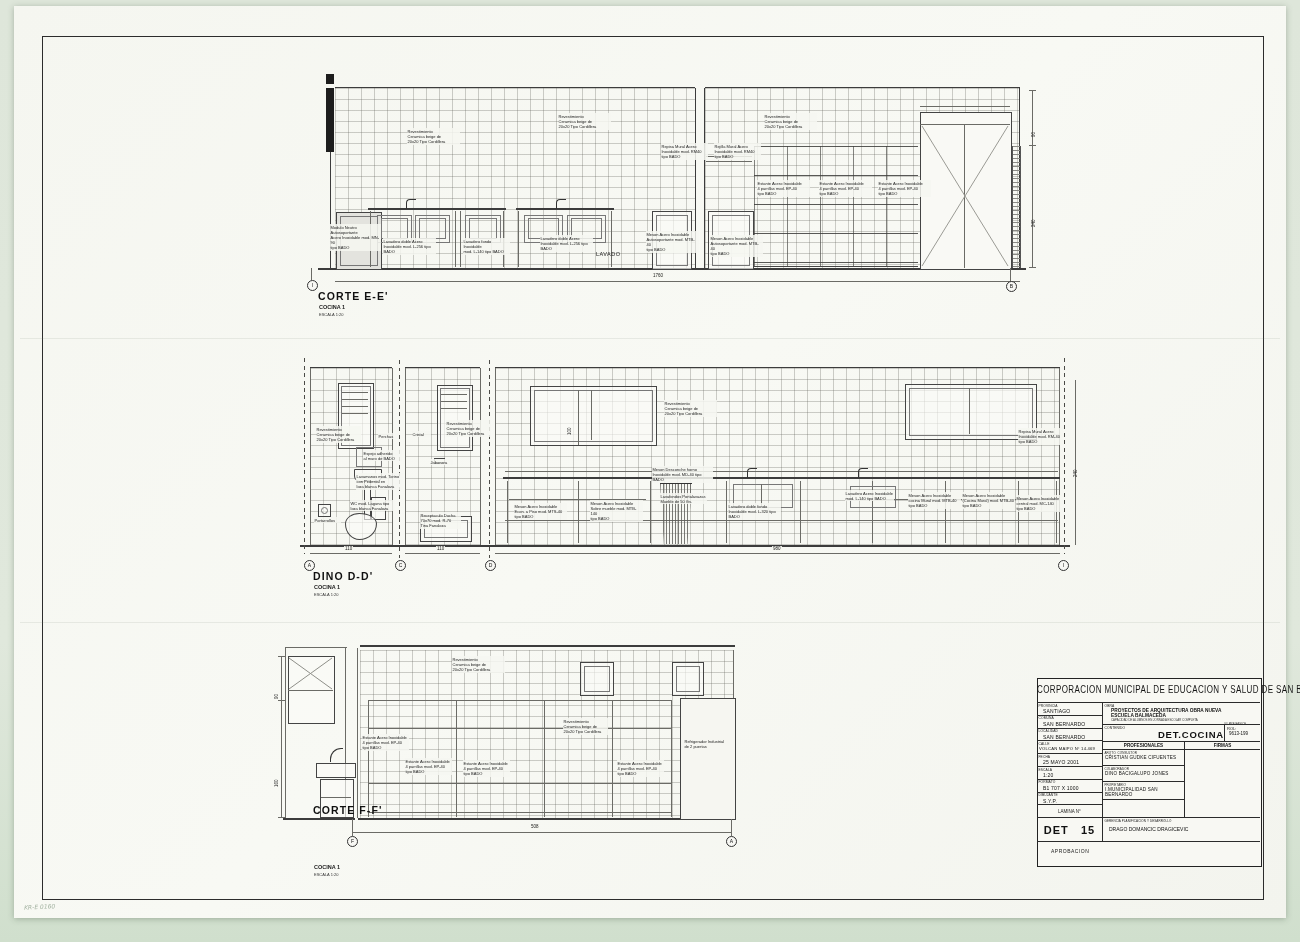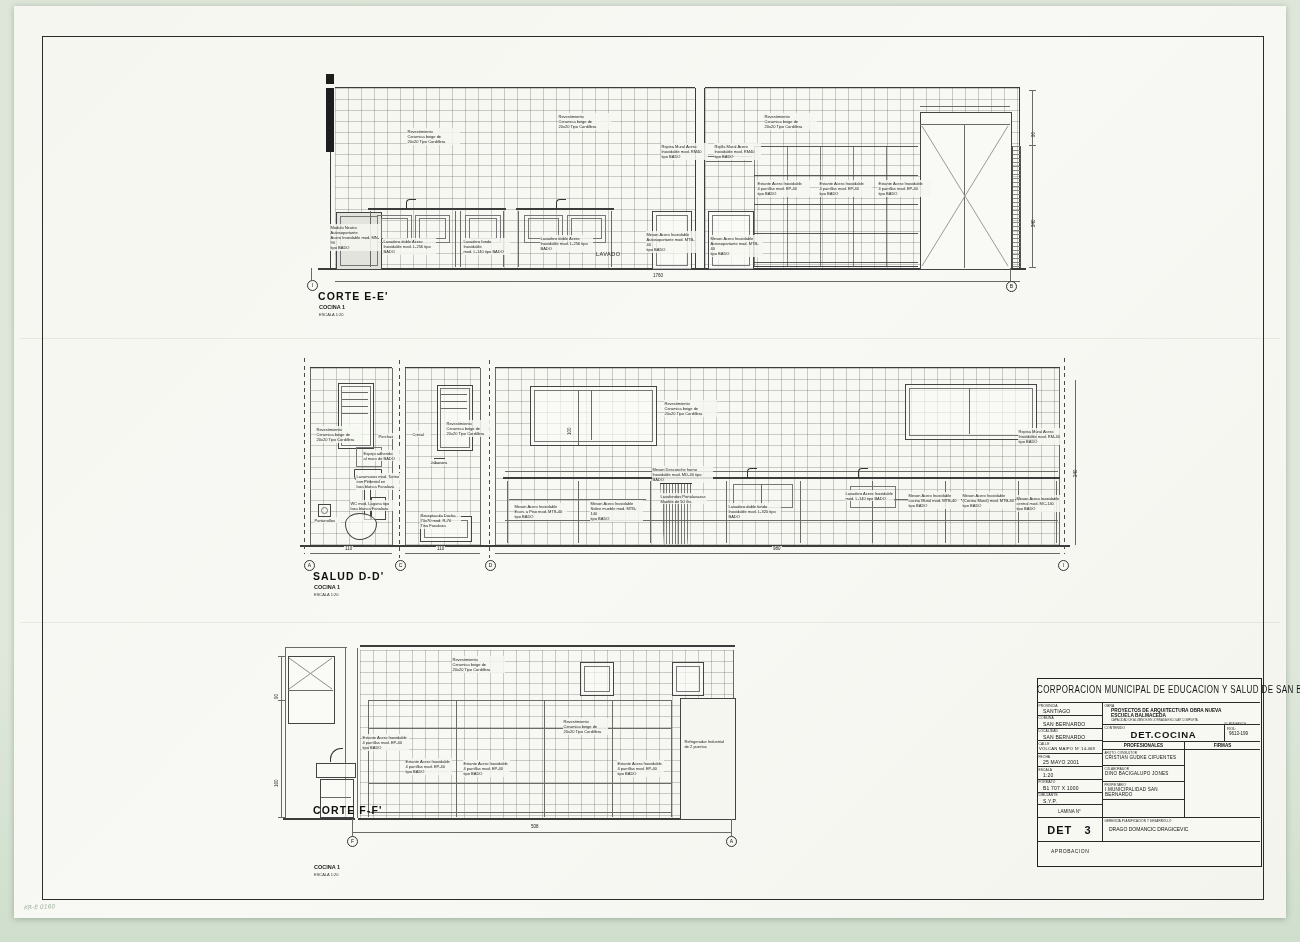--- a/index.html
+++ b/index.html
@@ -250,21 +250,21 @@
   <div class="dim" style="left:772px;top:546px">980</div>
   <div class="ln thin" style="left:1075px;top:380px;width:.8px;height:165px"></div>
   <div class="vwrap" style="left:1078px;top:462px"><span class="vdim">240</span></div>
   <div class="ln thin" style="left:578px;top:390px;width:.8px;height:55px"></div>
   <div class="vwrap" style="left:572px;top:420px"><span class="vdim">100</span></div>
   <div class="bub" style="left:304px;top:560px">A</div>
   <div class="bub" style="left:395px;top:560px">C</div>
   <div class="bub" style="left:485px;top:560px">D</div>
   <div class="bub" style="left:1058px;top:560px">I</div>
 
-  <div class="stitle" style="left:313px;top:570px">SALUD D-D'</div>
+  <div class="stitle" style="left:313px;top:570px">DINO D-D'</div>
   <div class="ssub" style="left:314px;top:584px">COCINA 1</div>
   <div class="sscale" style="left:314px;top:592px">ESCALA 1:20</div>
   <div class="lbl" style="left:316px;top:426px;width:44px">Revestimiento
 Ceramica beige de
 20x20 Tipo Cordillera</div>
   <div class="lbl" style="left:446px;top:420px;width:44px">Revestimiento
 Ceramica beige de
 20x20 Tipo Cordillera</div>
   <div class="lbl" style="left:664px;top:400px">Revestimiento
 Ceramica beige de
@@ -418,36 +418,36 @@
     <span class="tb-val">B1 707 X 1000</span>
   </div>
   <div class="tbc" style="left:1037px;top:792.6px;width:66px;height:12.4px">
     <span class="tb-lab">DIBUJANTE</span>
     <span class="tb-val">S.Y.P.</span>
   </div>
   <div class="tbc" style="left:1037px;top:805px;width:66px;height:13px">
     <div style="font-size:4.5px;text-align:center;margin-top:3.5px;color:#222">LAMINA N°</div>
   </div>
   <div class="tbc" style="left:1037px;top:818px;width:66px;height:24px">
-    <div style="font-size:11px;font-weight:700;text-align:center;margin-top:6px;letter-spacing:1px;white-space:pre;color:#111">DET   3</div>
+    <div style="font-size:11px;font-weight:700;text-align:center;margin-top:6px;letter-spacing:1px;white-space:pre;color:#111">DET   15</div>
   </div>
   <div class="tbc" style="left:1037px;top:842px;width:223px;height:23px;border-right:none;border-bottom:none">
     <div style="font-size:5px;letter-spacing:.5px;margin:6px 0 0 14px;color:#222">APROBACION</div>
   </div>
 
   <div class="tbc" style="left:1103px;top:703px;width:157px;height:22px;border-right:none">
     <span class="tb-lab">OBRA</span>
     <div style="font-size:4.8px;font-weight:700;padding-left:8px;color:#111">PROYECTOS DE ARQUITECTURA OBRA NUEVA</div>
     <div style="font-size:4.8px;font-weight:700;padding-left:8px;color:#111">ESCUELA BALMACEDA</div>
     <div style="font-size:2.9px;padding-left:8px;color:#333">CAPACIDAD DE ALUMNOS EN JORNADA ESCOLAR COMPLETA</div>
     <div style="font-size:2.9px;text-align:right;padding-right:14px;color:#333">N° PRE BASICA</div>
   </div>
   <div class="tbc" style="left:1103px;top:725px;width:122px;height:17px">
     <span class="tb-lab">CONTENIDO</span>
-    <div style="font-size:9.5px;font-weight:700;letter-spacing:.8px;text-align:center;margin-top:-1px;color:#111">DET.COCINA</div>
+    <div style="font-size:9.5px;font-weight:700;letter-spacing:.8px;text-align:right;margin-top:-1px;color:#111">DET.COCINA</div>
   </div>
   <div class="tbc" style="left:1225px;top:725px;width:35px;height:17px;border-right:none">
     <div style="font-size:4px;padding:1px 0 0 2px;color:#222">ROL:</div>
     <div style="font-size:4.5px;padding-left:4px;color:#111">9613-199</div>
   </div>
   <div class="tbc" style="left:1103px;top:742px;width:82px;height:8px">
     <div style="font-size:4.6px;font-weight:700;text-align:center;margin-top:1px;color:#111">PROFESIONALES</div>
   </div>
   <div class="tbc" style="left:1185px;top:742px;width:75px;height:8px;border-right:none">
     <div style="font-size:4.6px;font-weight:700;text-align:center;margin-top:1px;color:#111">FIRMAS</div>

